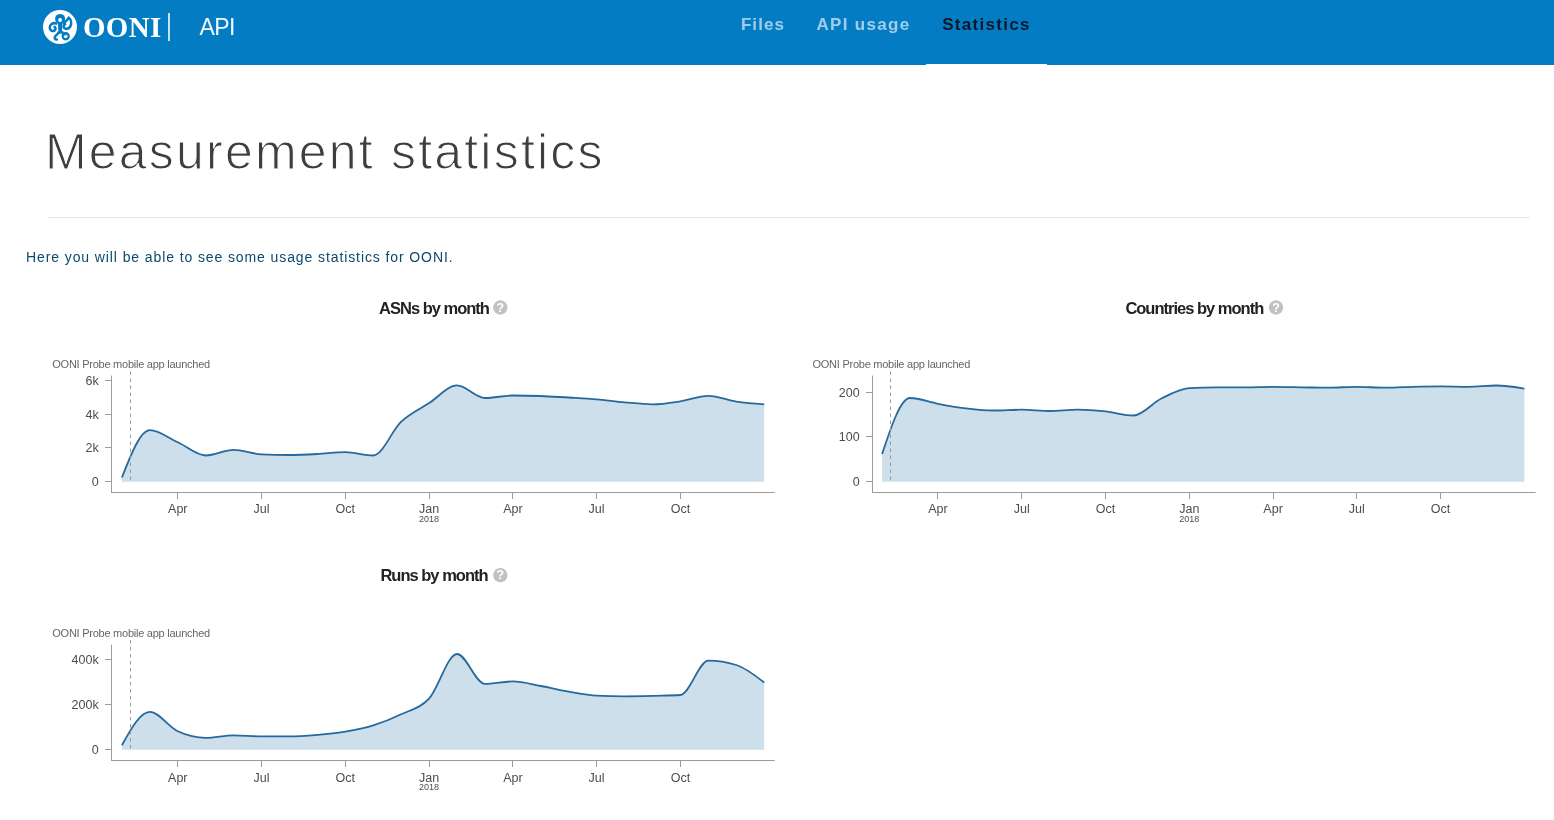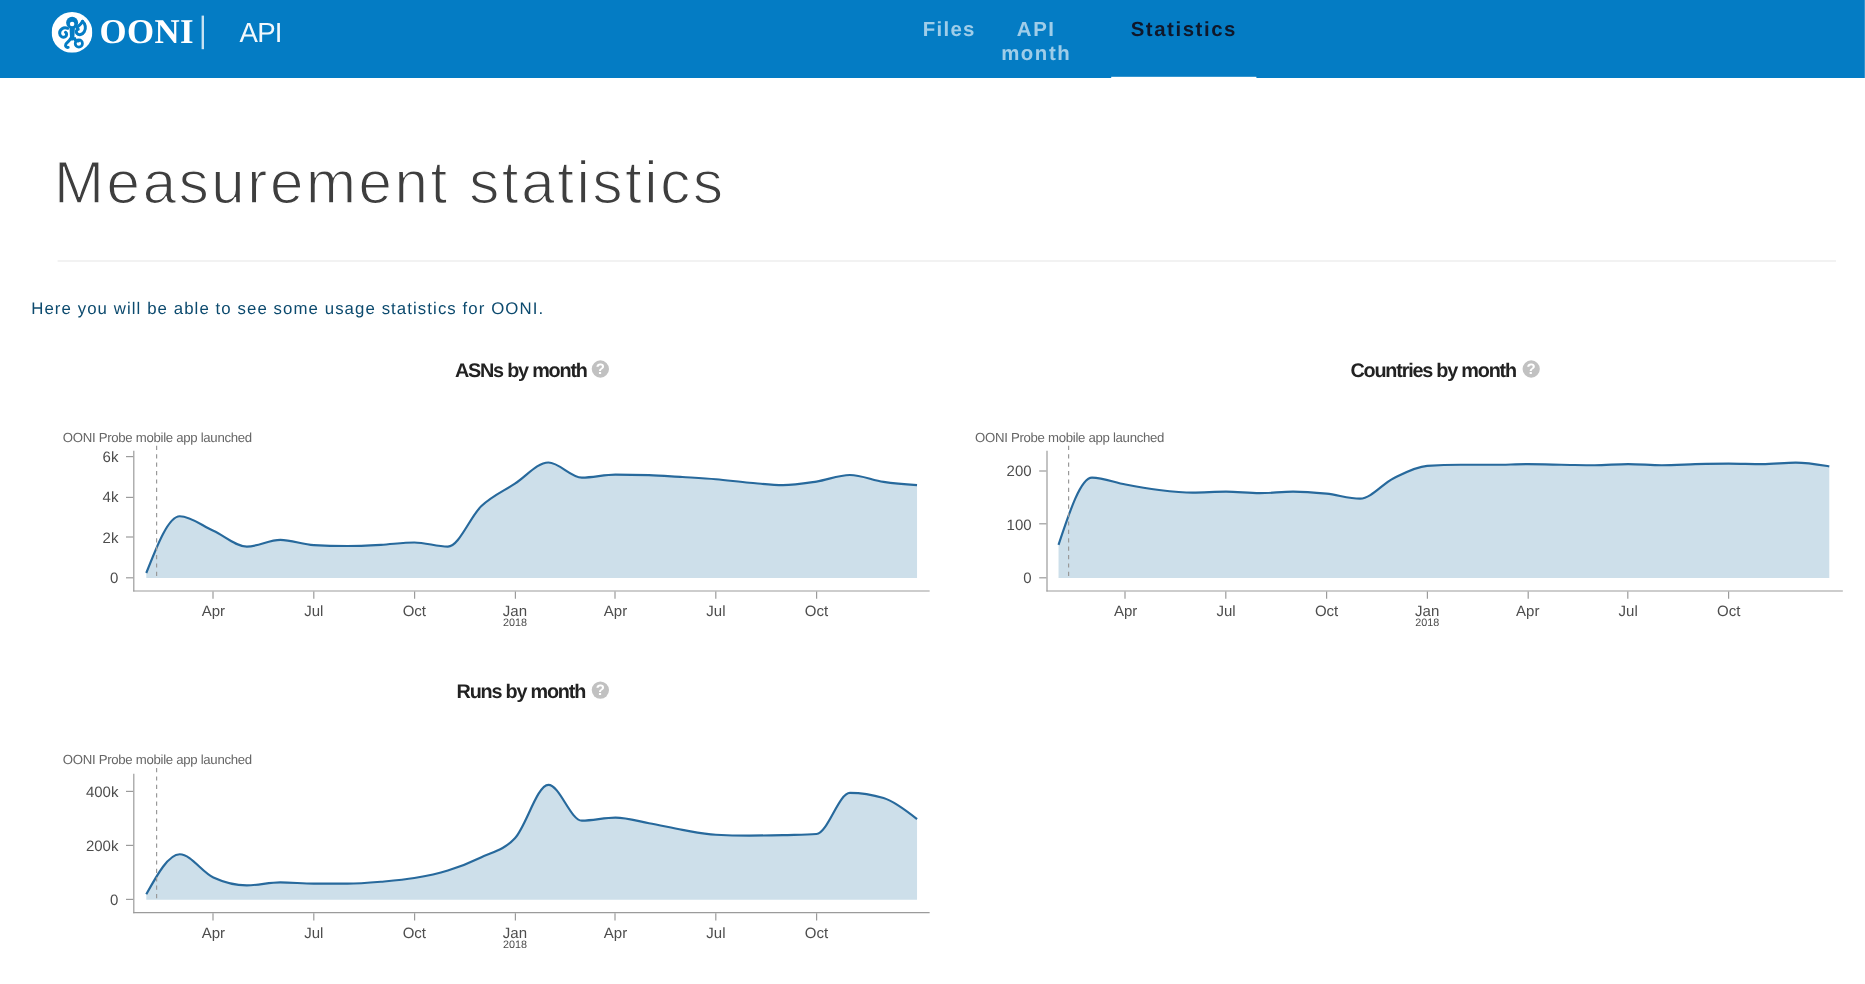--- a/index.html
+++ b/index.html
@@ -26,22 +26,22 @@
 </g>
 <circle cx="22.7" cy="26.2" r="3" fill="none" stroke="#047cc4" stroke-width="2.3"></circle>
 <circle cx="17.1" cy="8.9" r="5" fill="#047cc4"></circle>
 <circle cx="17.1" cy="10" r="1.9" fill="#fff"></circle>
 <path d="M14.9 12.2 h4.6 l-.6 10.2 c0 1.7-3.5 1.7-3.5 0 Z" fill="#047cc4"></path>
 </svg>
       <span class="ooni">OONI</span>
       <span class="bar"></span>
       <span class="api">API</span>
     </div>
-  <a class="nl" style="left:754px;width:74px;letter-spacing:1.1px">Files</a>
-  <a class="nl" style="left:816px;width:95px;letter-spacing:1.3px">API month</a>
+  <a class="nl" style="left:726px;width:74px;letter-spacing:1.1px">Files</a>
+  <a class="nl" style="left:816px;width:95px;letter-spacing:1.3px">API usage</a>
   <a class="nl" style="left:926px;width:121px;letter-spacing:1.3px;color:#0f172a;padding-bottom:29px;border-bottom:2.5px solid #fff">Statistics</a>
 </div>
 <h1>Measurement statistics</h1>
 <div class="hr"></div>
 <p class="intro">Here you will be able to see some usage statistics for OONI.</p>
 <svg width="1554" height="820" style="position:absolute;left:0;top:0" font-family="Liberation Sans, sans-serif">
     <path d="M121.9,477.5C131.2,453.8,140.5,430.2,149.8,430.2C159.1,430.2,168.4,438.1,177.8,442.3C187.1,446.5,196.4,455.5,205.7,455.5C215.0,455.5,224.3,449.9,233.6,449.9C242.9,449.9,252.2,453.9,261.5,454.3C270.8,454.8,280.1,455.0,289.5,455.0C298.8,455.0,308.1,454.5,317.4,454.0C326.7,453.5,336.0,452.1,345.3,452.1C354.6,452.1,363.9,455.5,373.2,455.5C382.5,455.5,391.9,430.4,401.2,421.7C410.5,413.0,419.8,409.2,429.1,403.1C438.4,397.1,447.7,385.4,457.0,385.4C466.3,385.4,475.6,398.0,484.9,398.0C494.2,398.0,503.6,395.5,512.9,395.5C522.2,395.5,531.5,395.7,540.8,396.0C550.1,396.4,559.4,397.0,568.7,397.5C578.0,398.1,587.3,398.6,596.6,399.4C606.0,400.2,615.3,401.5,624.6,402.3C633.9,403.1,643.2,404.3,652.5,404.3C661.8,404.3,671.1,402.7,680.4,401.3C689.7,399.8,699.0,395.8,708.3,395.8C717.7,395.8,727.0,400.2,736.3,401.6C745.6,403.0,754.9,403.7,764.2,404.3L764.2,481.7L121.9,481.7Z" fill="#cddfea"></path>
     <path d="M121.9,477.5C131.2,453.8,140.5,430.2,149.8,430.2C159.1,430.2,168.4,438.1,177.8,442.3C187.1,446.5,196.4,455.5,205.7,455.5C215.0,455.5,224.3,449.9,233.6,449.9C242.9,449.9,252.2,453.9,261.5,454.3C270.8,454.8,280.1,455.0,289.5,455.0C298.8,455.0,308.1,454.5,317.4,454.0C326.7,453.5,336.0,452.1,345.3,452.1C354.6,452.1,363.9,455.5,373.2,455.5C382.5,455.5,391.9,430.4,401.2,421.7C410.5,413.0,419.8,409.2,429.1,403.1C438.4,397.1,447.7,385.4,457.0,385.4C466.3,385.4,475.6,398.0,484.9,398.0C494.2,398.0,503.6,395.5,512.9,395.5C522.2,395.5,531.5,395.7,540.8,396.0C550.1,396.4,559.4,397.0,568.7,397.5C578.0,398.1,587.3,398.6,596.6,399.4C606.0,400.2,615.3,401.5,624.6,402.3C633.9,403.1,643.2,404.3,652.5,404.3C661.8,404.3,671.1,402.7,680.4,401.3C689.7,399.8,699.0,395.8,708.3,395.8C717.7,395.8,727.0,400.2,736.3,401.6C745.6,403.0,754.9,403.7,764.2,404.3" fill="none" stroke="#27699c" stroke-width="1.8"></path>
     <path d="M111.5,375.6V493.0" stroke="#9b9b9b" fill="none"></path>
     <path d="M111.0,492.5H774.7" stroke="#9b9b9b" fill="none"></path>

